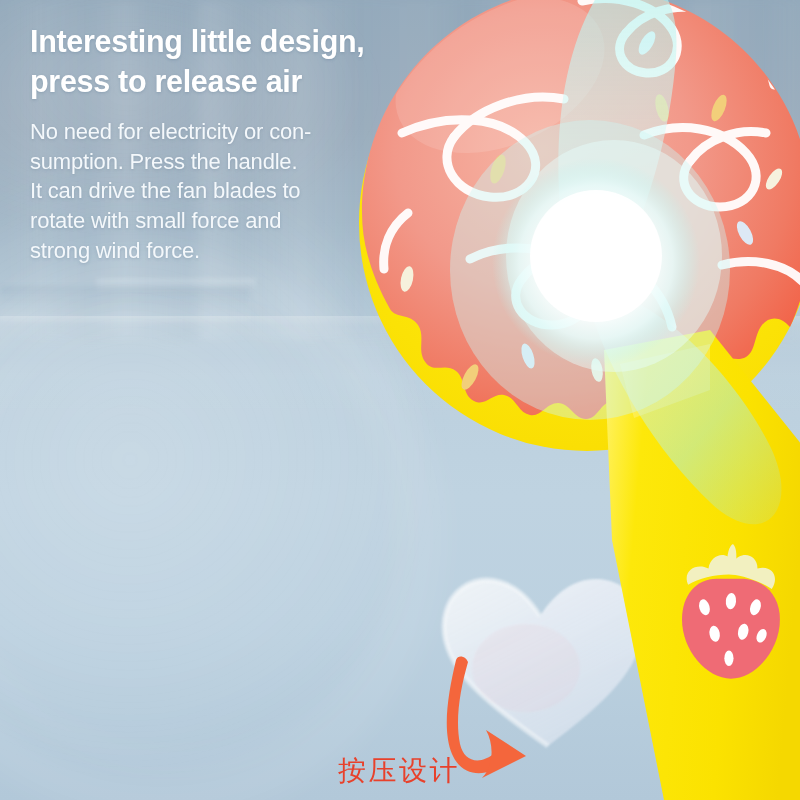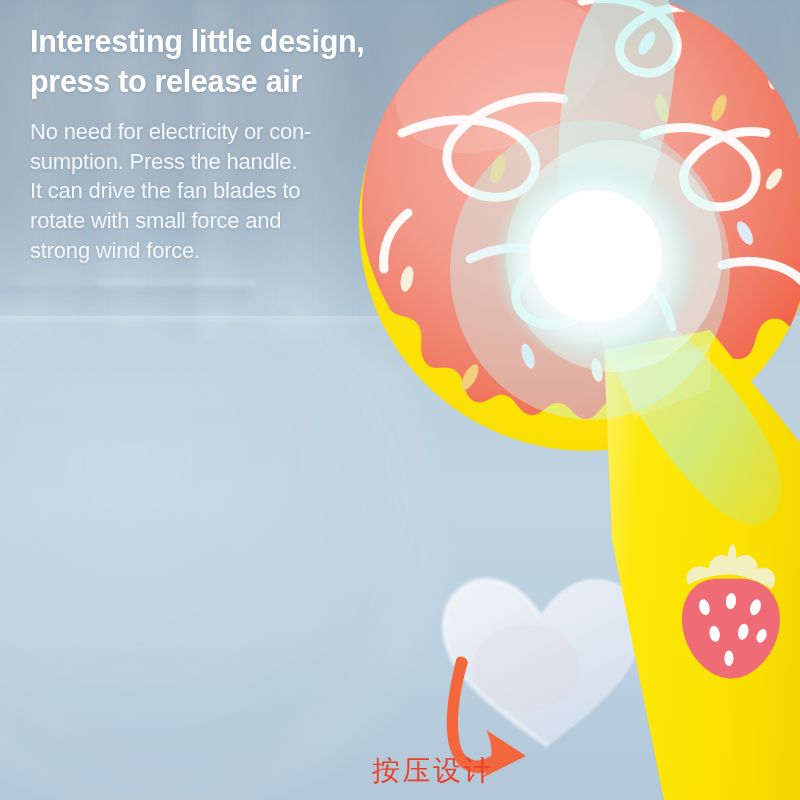--- a/index.html
+++ b/index.html
@@ -156,21 +156,20 @@
   }
   .callout-label{
     position:absolute; left:338px; top:752px;
     font-size:28px;
     font-weight:500;
     color:#e8412b;
     letter-spacing:2.5px;
     font-family:"DejaVu Sans","Liberation Sans",sans-serif;
     z-index:29;
     white-space:nowrap;
-    margin-left:34px;
   }
 </style>
 </head>
 <body>
 
 <div class="stage">
 
   <div class="bg-base"></div>
   <div class="bg-bands"></div>
   <div class="bg-ledge"></div>

